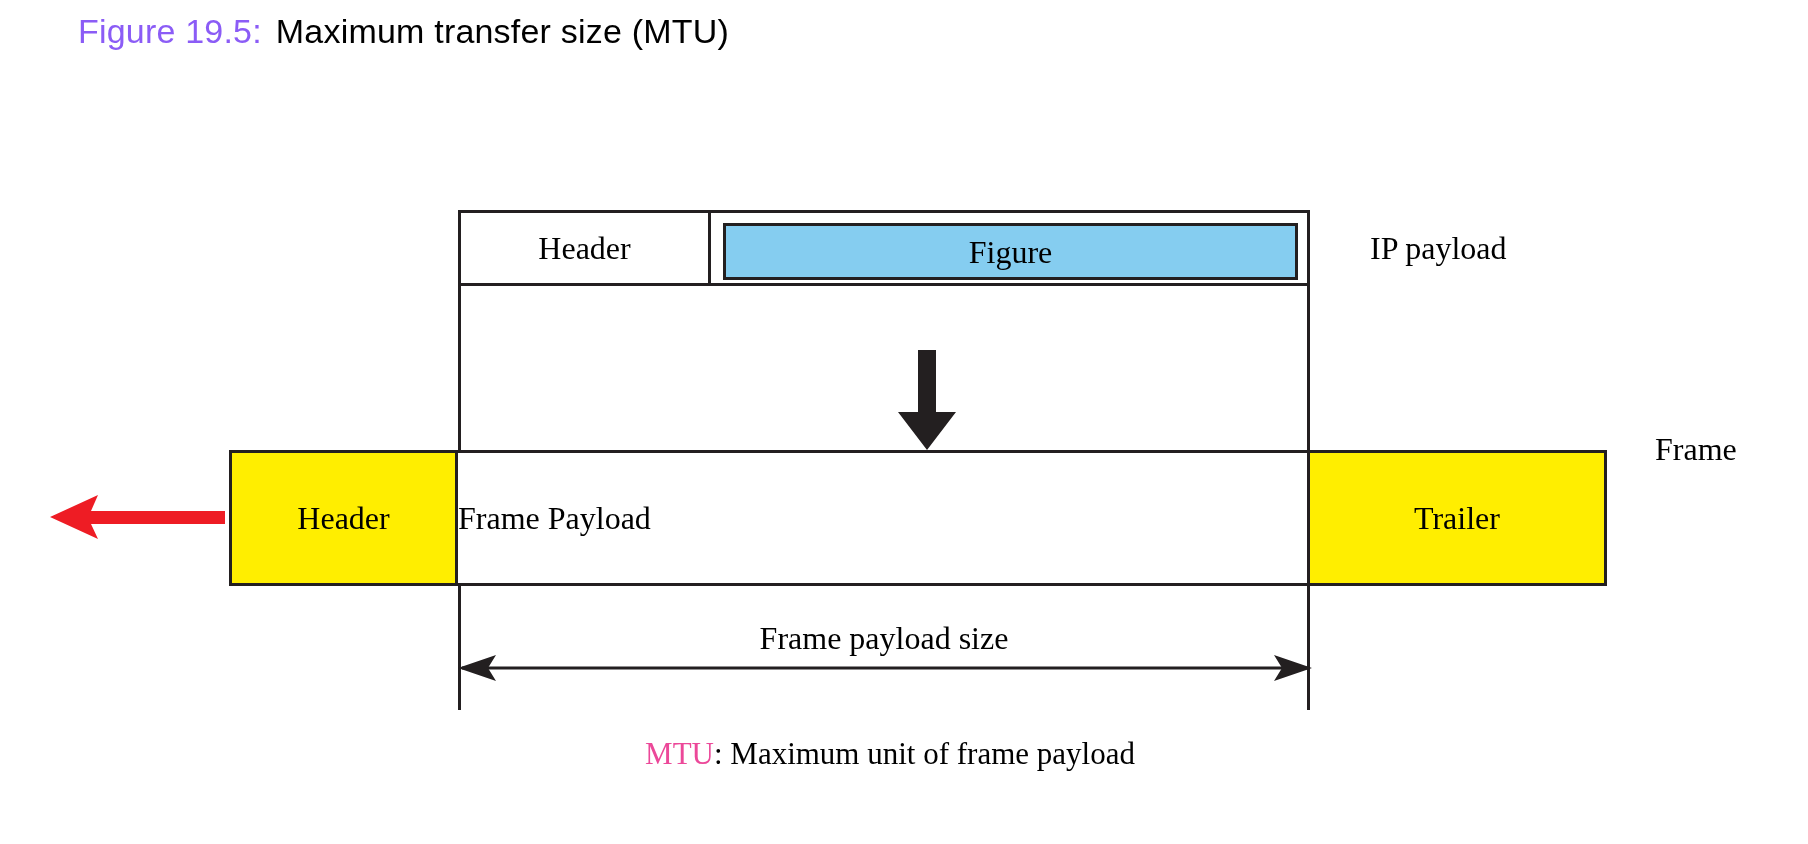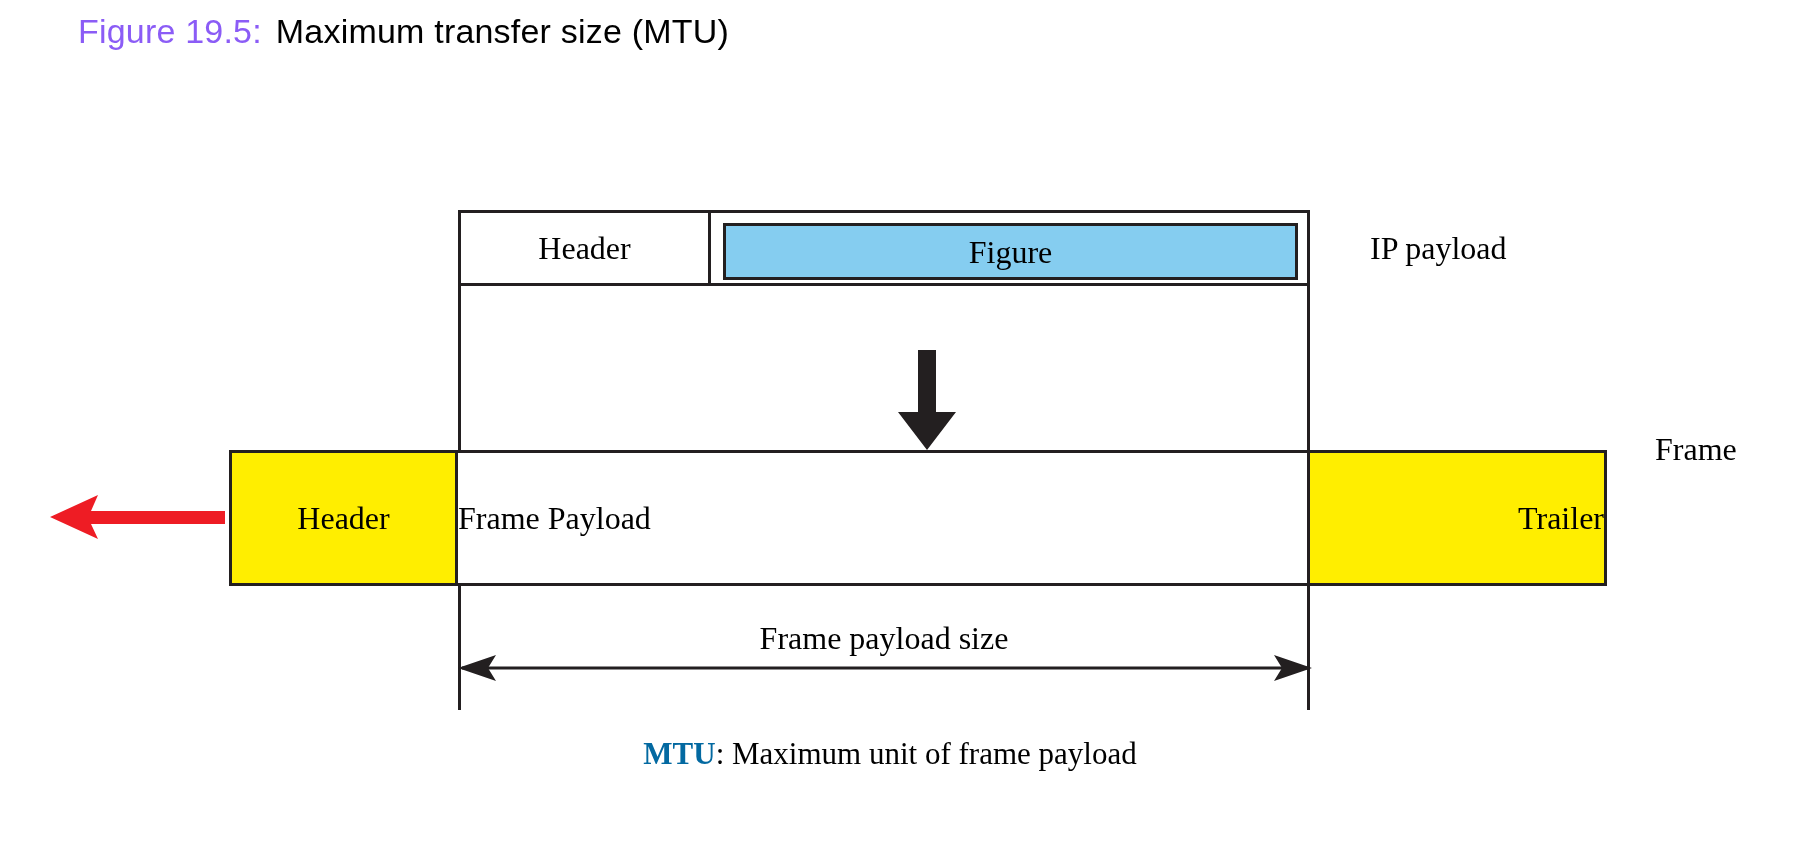--- a/index.html
+++ b/index.html
@@ -149,21 +149,21 @@
   }
   #frame-trailer-cell {
     position: absolute;
     left: 1078px;
     top: 0;
     right: 0;
     height: 100%;
     background: #ffee00;
     display: flex;
     align-items: center;
-    justify-content: flex-end;
+    justify-content: center;
   }
 
   
   .side-label {
     position: absolute;
     font-family: "Liberation Serif", "DejaVu Serif", serif;
     font-size: 32px;
     color: #000000;
     white-space: nowrap;
     line-height: 1;
@@ -216,22 +216,22 @@
     top: 735px;
     width: 852px;
     text-align: center;
     font-family: "Liberation Serif", "DejaVu Serif", serif;
     font-size: 31px;
     color: #000000;
     white-space: nowrap;
     line-height: 1.2;
   }
   #mtu-caption .mtu-key {
-    color: #0369a1;
-    font-weight: bold;
+    color: #ec4899;
+    font-weight: normal;
     margin-left: 12px;
   }
 </style>
 </head>
 <body>
 
 <div id="figure-title">
   <span class="fig-num">Figure 19.5:</span><span class="fig-text">Maximum transfer size (MTU)</span>
 </div>
 

